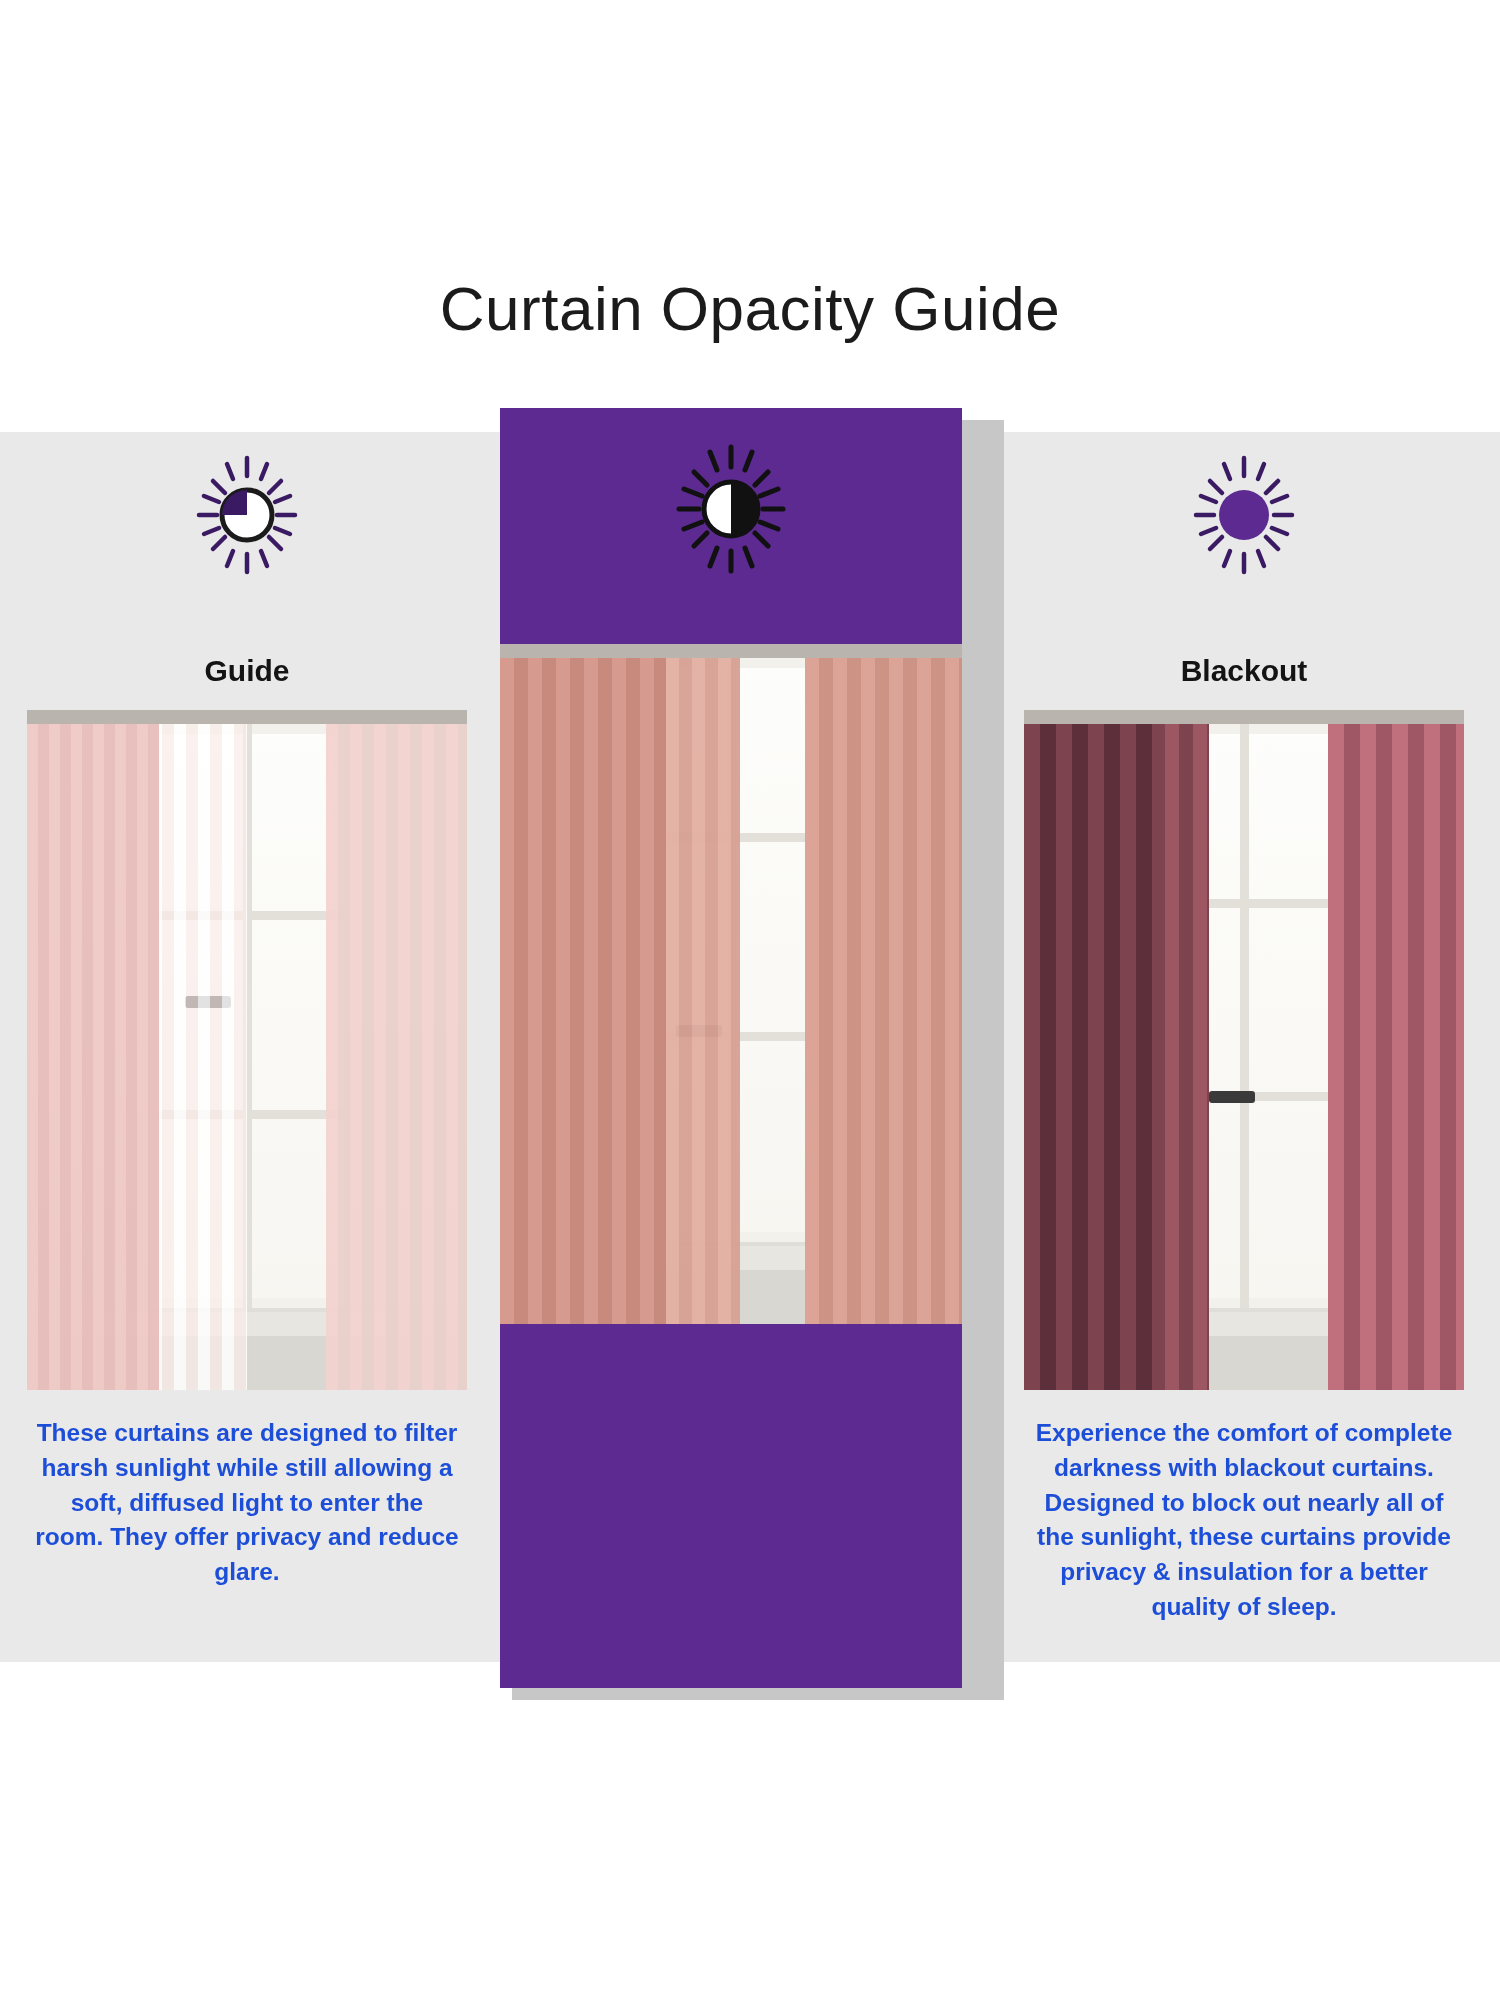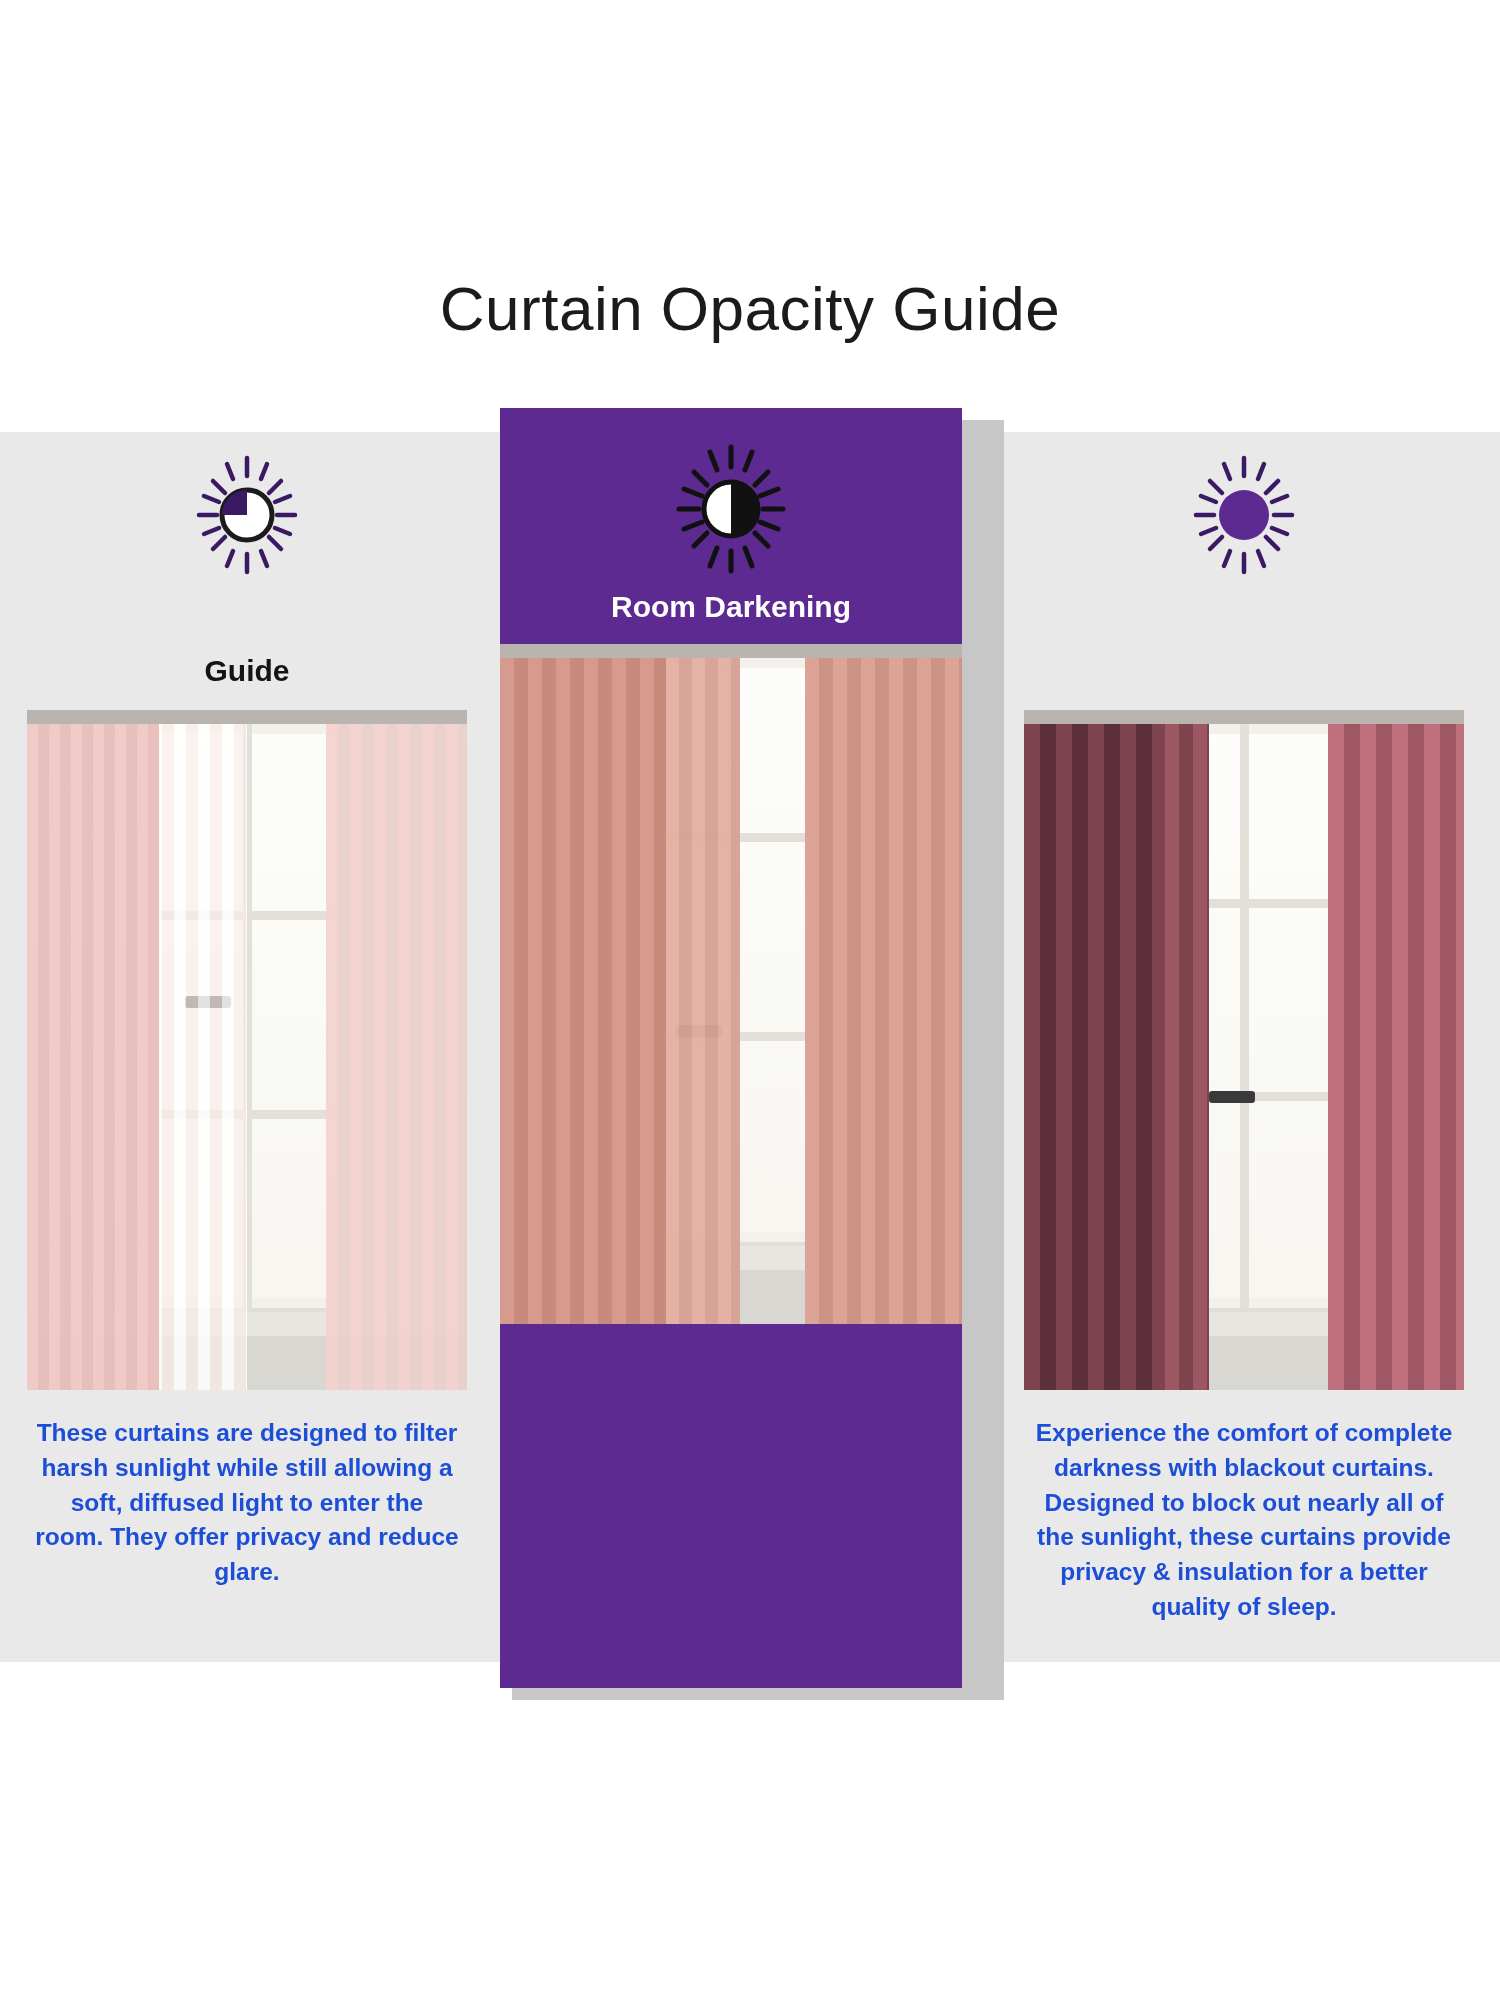--- a/index.html
+++ b/index.html
@@ -339,21 +339,20 @@
             <line x1="66" y1="109" x2="59" y2="127"></line>
             <line x1="33" y1="50" x2="51" y2="57"></line>
             <line x1="109" y1="83" x2="127" y2="90"></line>
             <line x1="33" y1="90" x2="51" y2="83"></line>
             <line x1="109" y1="57" x2="127" y2="50"></line>
           </g>
           <circle cx="80" cy="70" r="27" fill="#ffffff" stroke="#111111" stroke-width="5"></circle>
           <path d="M80 43 A27 27 0 0 1 80 97 Z" fill="#111111"></path>
         </svg>
       </div>
-      <div class="col-label">Room Darkening</div>
     </div>
 
     <div class="photo">
       <div class="scene">
         <div class="wall"></div>
         <div class="win">
           <div class="frame-h" style="top:30%"></div>
           <div class="frame-h" style="top:64%"></div>
           <div class="frame-v" style="left:48%"></div>
         </div>
@@ -387,20 +386,21 @@
             <line x1="95" y1="14" x2="89" y2="29"></line>
             <line x1="61" y1="101" x2="55" y2="116"></line>
             <line x1="32" y1="46" x2="47" y2="52"></line>
             <line x1="103" y1="78" x2="118" y2="84"></line>
             <line x1="32" y1="84" x2="47" y2="78"></line>
             <line x1="103" y1="52" x2="118" y2="46"></line>
           </g>
           <circle cx="75" cy="65" r="25" fill="#5c2a90"></circle>
         </svg>
       </div>
+      <div class="col-label">Blackout</div>
     </div>
 
     <div class="photo">
       <div class="scene">
         <div class="wall"></div>
         <div class="win">
           <div class="frame-h" style="top:30%"></div>
           <div class="frame-h" style="top:63%"></div>
           <div class="frame-v" style="left:48%"></div>
         </div>

